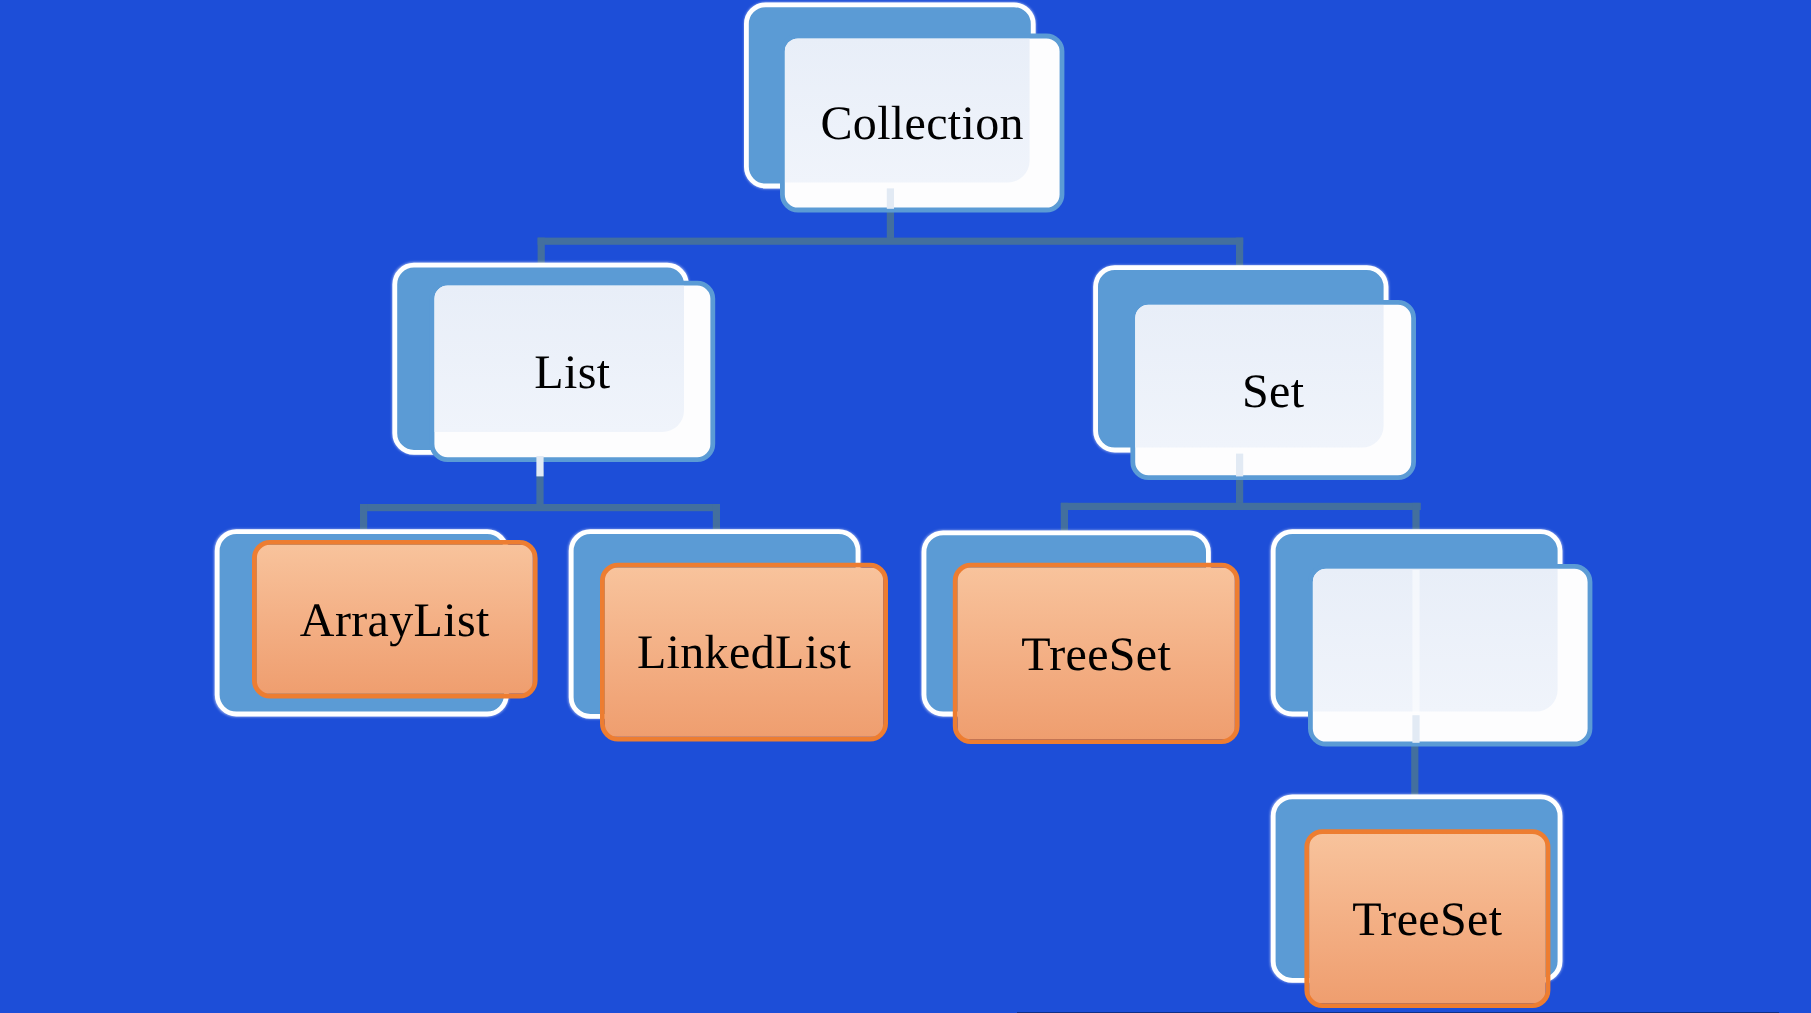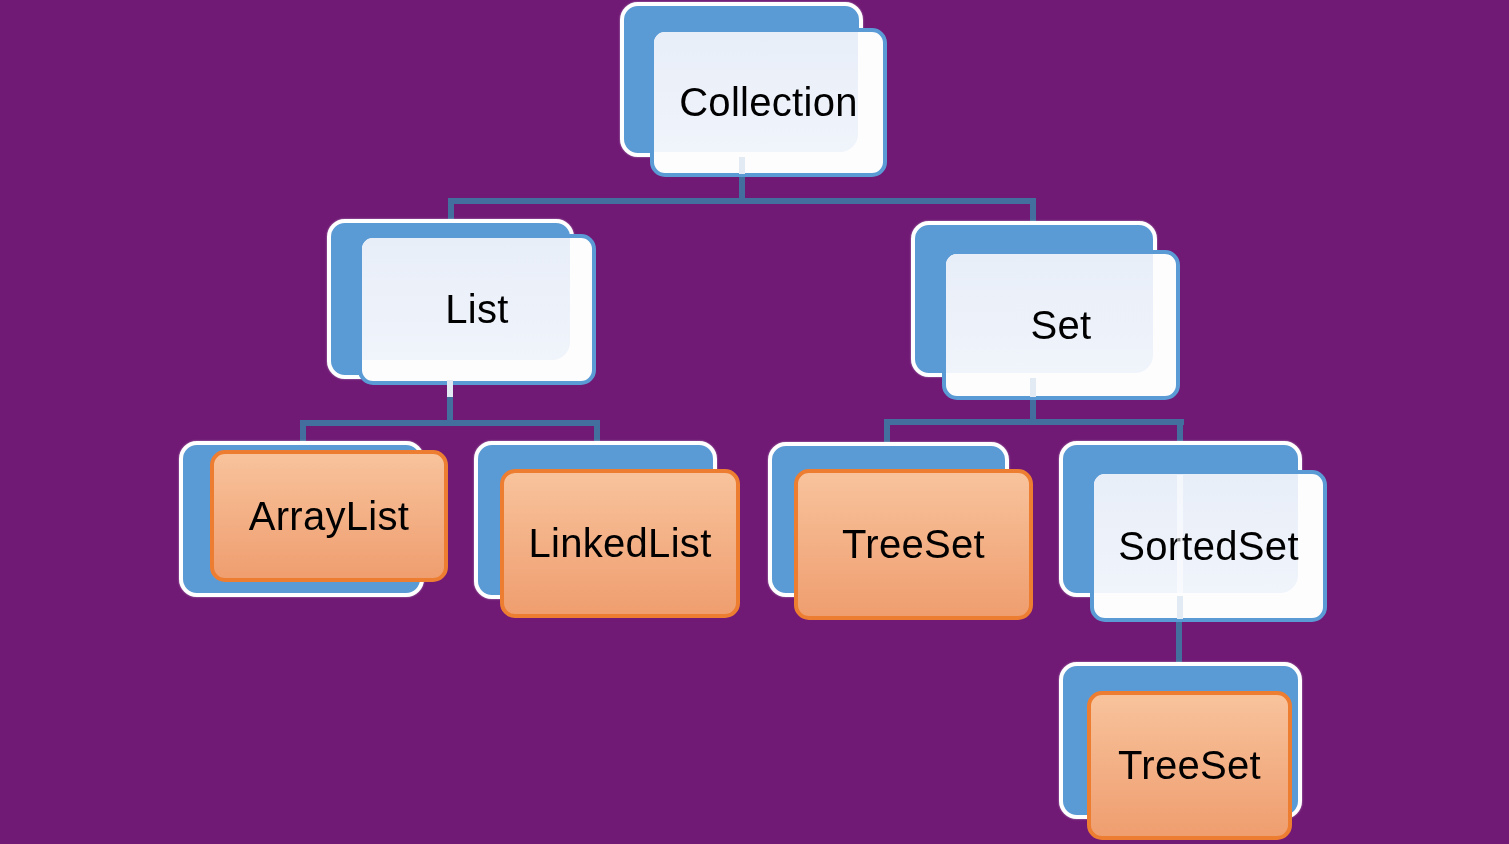--- a/index.html
+++ b/index.html
@@ -1,18 +1,18 @@
 <!DOCTYPE html>
 <html><head>
 <meta charset="utf-8">
 <style>
   html,body{margin:0;padding:0;background:#000;}
   .canvas{
-    position:relative;width:1509px;height:844px;background:#701a75;
-    overflow:hidden;font-family:Liberation Sans, sans-serif;
+    position:relative;width:1509px;height:844px;background:#1d4ed8;
+    overflow:hidden;font-family:Liberation Serif, serif;
   }
   
   .back{
     position:absolute;box-sizing:border-box;
     background:#5B9BD5;border:4px solid #FFFFFF;border-radius:18px;
     box-shadow:0 0 2px rgba(255,255,255,.55);
   }
   
   .front{
     position:absolute;box-sizing:border-box;overflow:hidden;
@@ -103,21 +103,20 @@
     <div class="back" style="left:768px;top:442px;width:241px;height:155px"></div>
     <div class="front orange" style="left:794px;top:469px;width:239px;height:151px">
       <span class="lbl">TreeSet</span>
     </div>
   </div>
 
   <div>
     <div class="back" style="left:1059px;top:441px;width:243px;height:156px"></div>
     <div class="front" style="left:1090px;top:470px;width:237px;height:152px">
       <div class="tint" style="width:204px;height:119px"></div>
-      <span class="lbl">SortedSet</span>
     </div>
   </div>
 
   <div>
     <div class="back" style="left:1059px;top:662px;width:243px;height:157px"></div>
     <div class="front orange" style="left:1087px;top:691px;width:205px;height:149px">
       <span class="lbl">TreeSet</span>
     </div>
   </div>
 

